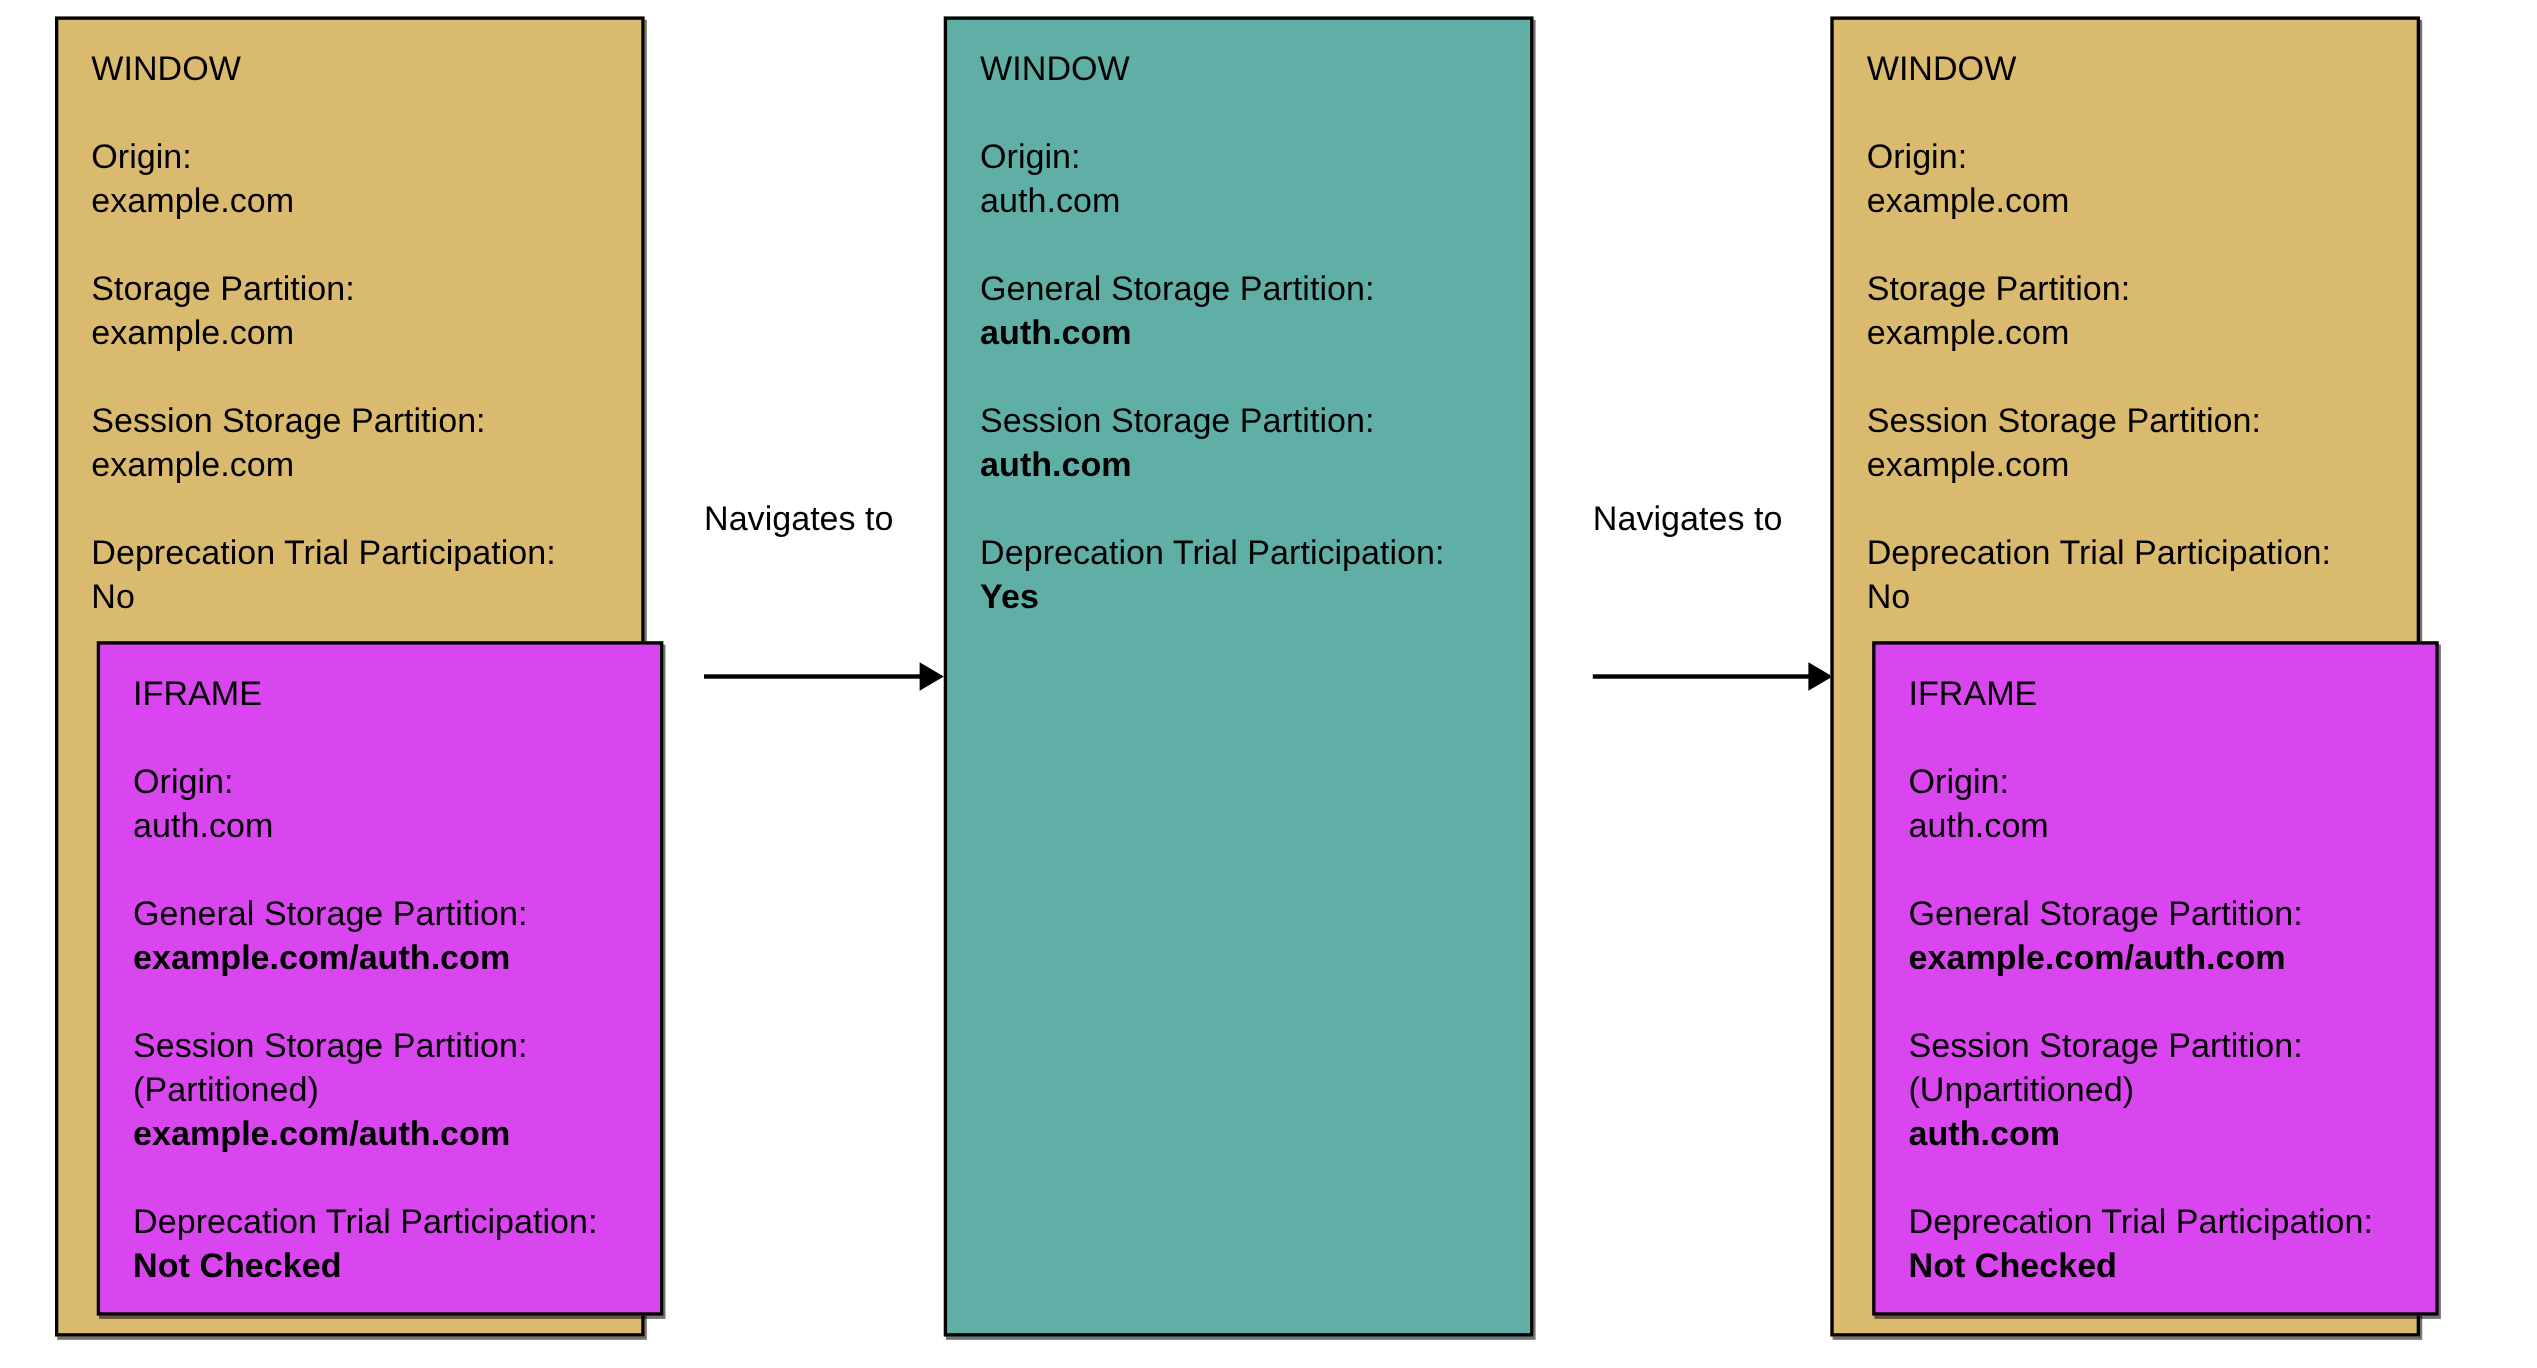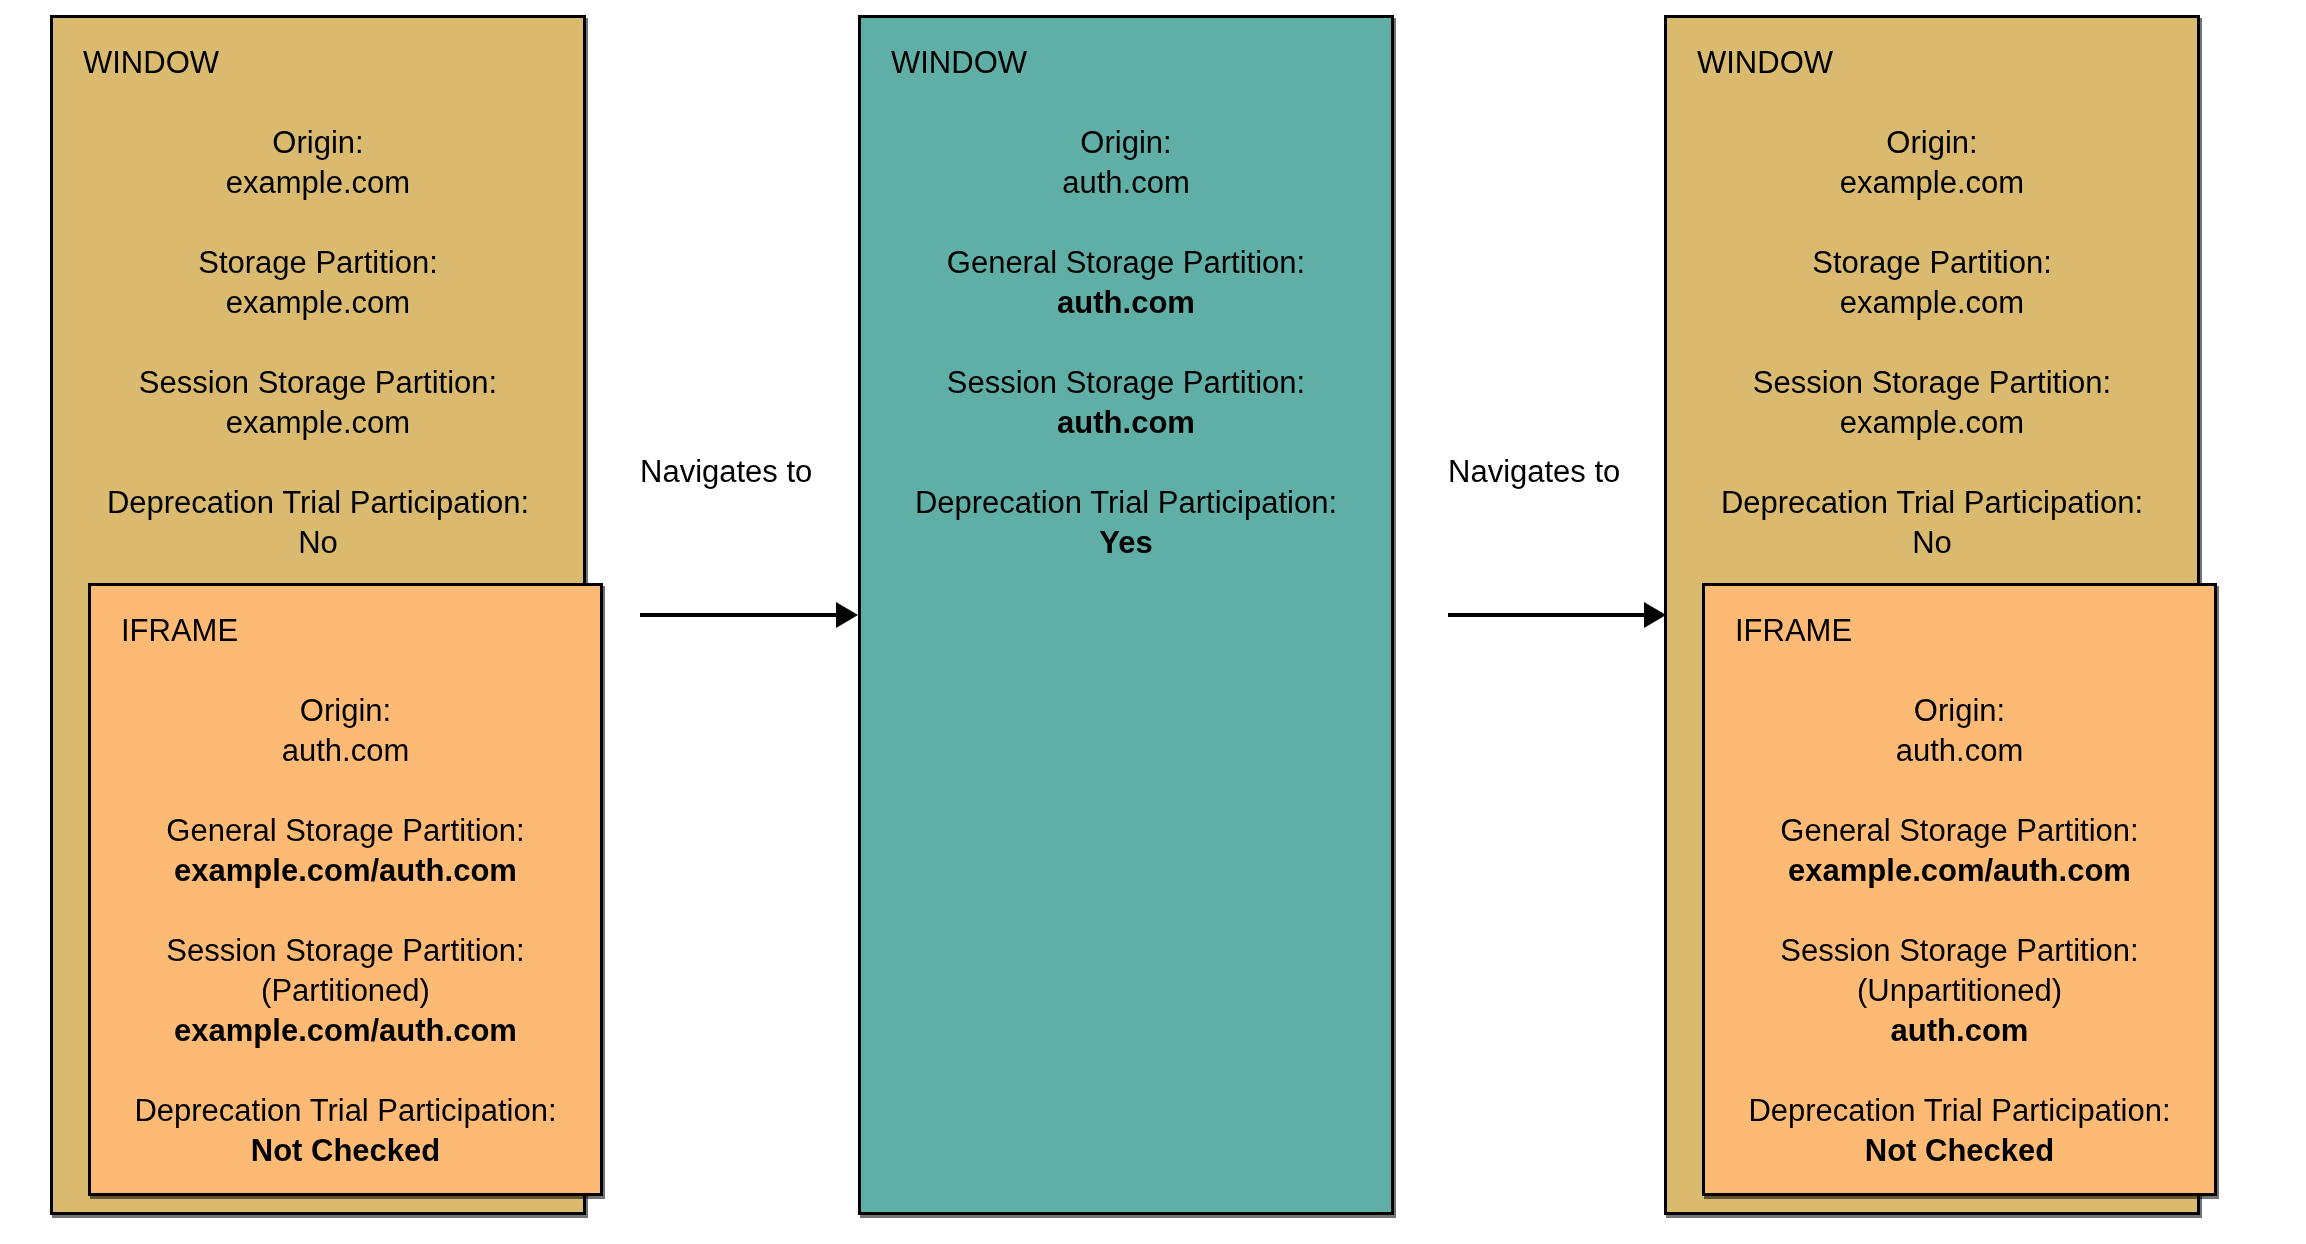--- a/index.html
+++ b/index.html
@@ -25,31 +25,31 @@
     padding: 25px 30px;
     box-shadow: 2px 3px 0 rgba(0,0,0,0.55);
   }
   .panel.tan   { background: #D9BA6F; }
   .panel.teal  { background: #5FAFA6; }
   .panel-1 { left: 50px; }
   .panel-2 { left: 858px; }
   .panel-3 { left: 1664px; }
 
   .box-title { margin: 0; }
-  .field { margin-top: 40px; text-align: center; }
+  .field { margin-top: 40px; }
   .field div { margin: 0; }
   .bold { font-weight: 700; }
 
   .iframe-box {
     position: absolute;
     left: 35px;
     top: 565px;
     width: 515px;
     height: 613px;
-    background: #fdba74;
+    background: #d946ef;
     border: 3px solid #000000;
     box-sizing: border-box;
     padding: 25px 30px;
     box-shadow: 2px 3px 0 rgba(0,0,0,0.55);
   }
 
   .nav-label {
     position: absolute;
     top: 452px;
     text-align: left;

